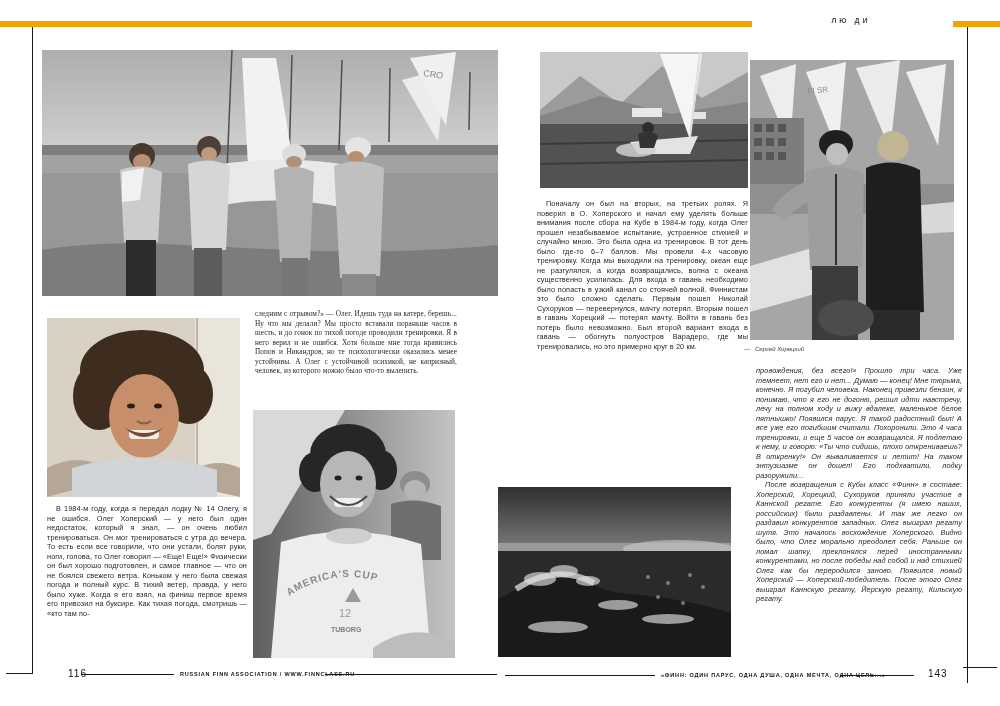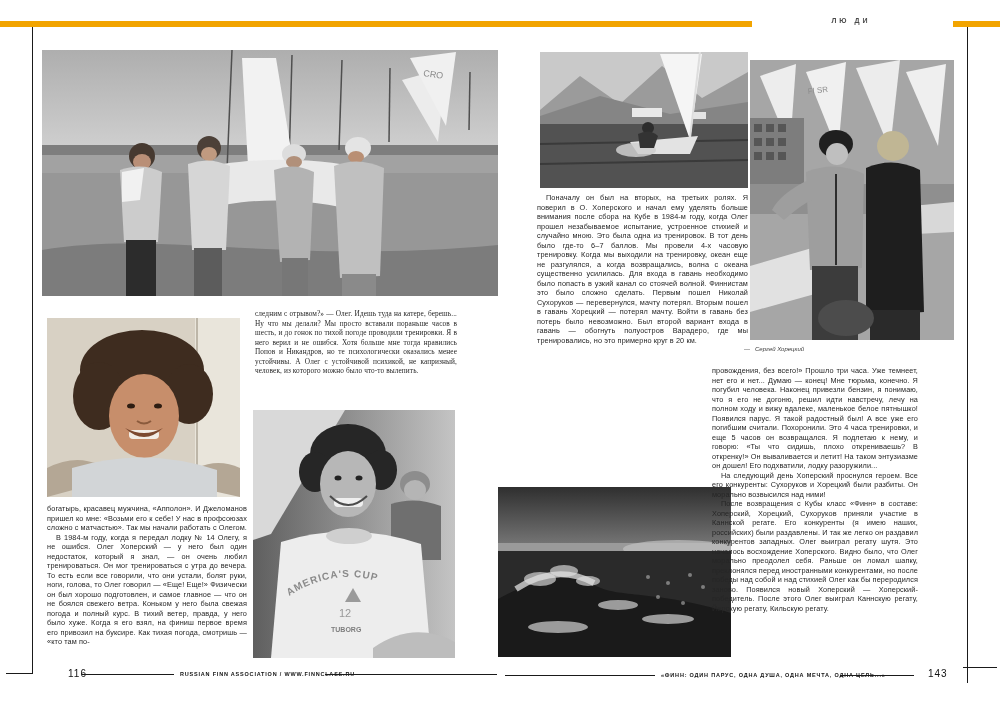--- a/index.html
+++ b/index.html
@@ -145,21 +145,20 @@
         <textPath href="#cupArc">AMERICA'S CUP</textPath>
       </text>
       <polygon points="92,192 100,178 108,192" fill="#9a9a9a"></polygon>
       <text x="86" y="207" font-size="11" fill="#999999">12</text>
       <text x="78" y="222" font-size="7" font-weight="bold" fill="#7d7d7d">TUBORG</text>
       <path d="M120,238 Q160,210 202,232 L202,248 L120,248 Z" fill="#bdbdbd"></path>
     </svg>
   </div>
 
   <div class="col" style="left:47px;top:504px;width:200px;">
-    <p>богатырь, красавец мужчина, «Апполон». И Джеломанов пришел ко мне: «Возьми его к себе! У нас в профсоюзах сложно с матчастью». Так мы начали работать с Олегом.</p>
     <p class="indent">В 1984-м году, когда я передал лодку № 14 Олегу, я не ошибся. Олег Хоперский — у него был один недостаток, который я знал, — он очень любил тренироваться. Он мог тренироваться с утра до вечера. То есть если все говорили, что они устали, болят руки, ноги, голова, то Олег говорил — «Еще! Еще!» Физически он был хорошо подготовлен, и самое главное — что он не боялся свежего ветра. Коньком у него была свежая погода и полный курс. В тихий ветер, правда, у него было хуже. Когда я его взял, на финиш первое время его привозил на буксире. Как тихая погода, смотришь — «кто там по-</p>
   </div>
   <div class="col" style="left:255px;top:309px;width:202px;font-family:Liberation Serif, serif;">
     <p>следним с отрывом?» — Олег. Идешь туда на катере, берешь... Ну что мы делали? Мы просто вставали пораньше часов в шесть, и до гонок по тихой погоде проводили тренировки. Я в него верил и не ошибся. Хотя больше мне тогда нравились Попов и Никандров, но те психологически оказались менее устойчивы. А Олег с устойчивой психикой, не капризный, человек, из которого можно было что-то вылепить.</p>
   </div>
 
   <div class="pagenum" style="left:48px;top:668px;margin-left:20px;">116</div>
   <div class="frule" style="left:82px;top:674px;width:92px;"></div>
   <div class="ffoot" style="left:180px;top:671px;">RUSSIAN FINN ASSOCIATION  /  WWW.FINNCLASS.RU</div>
   <div class="frule" style="left:325px;top:674px;width:172px;"></div>
@@ -254,26 +253,25 @@
         <circle cx="150" cy="90" r="2"></circle>
           <circle cx="170" cy="96" r="2"></circle>
           <circle cx="192" cy="88" r="2"></circle>
         <circle cx="205" cy="100" r="2"></circle>
           <circle cx="160" cy="110" r="2"></circle>
           <circle cx="185" cy="116" r="2"></circle>
       </g>
     </svg>
   </div>
 
-  <div class="col" style="left:537px;top:193px;width:211px;">
+  <div class="col" style="left:537px;top:199px;width:211px;">
     <p class="indent">Поначалу он был на вторых, на третьих ролях. Я поверил в О. Хоперского и начал ему уделять больше внимания после сбора на Кубе в 1984-м году, когда Олег прошел незабываемое испытание, устроенное стихией и случайно мною. Это была одна из тренировок. В тот день было где-то 6–7 баллов. Мы провели 4-х часовую тренировку. Когда мы выходили на тренировку, океан еще не разгулялся, а когда возвращались, волна с океана существенно усилилась. Для входа в гавань необходимо было попасть в узкий канал со стоячей волной. Финнистам это было сложно сделать. Первым пошел Николай Сухоруков — перевернулся, мачту потерял. Вторым пошел в гавань Хорецкий — потерял мачту. Войти в гавань без потерь было невозможно. Был второй вариант входа в гавань — обогнуть полуостров Варадеро, где мы тренировались, но это примерно круг в 20 км.</p>
   </div>
-  <div class="col" style="left:712px;top:366px;width:206px;">
+  <div class="col" style="left:756px;top:366px;width:206px;font-style:italic;">
     <p>провождения, без всего!» Прошло три часа. Уже темнеет, нет его и нет... Думаю — конец! Мне тюрьма, конечно. Я погубил человека. Наконец привезли бензин, я понимаю, что я его не догоню, решил идти навстречу, лечу на полном ходу и вижу вдалеке, маленькое белое пятнышко! Появился парус. Я такой радостный был! А все уже его погибшим считали. Похоронили. Это 4 часа тренировки, и еще 5 часов он возвращался. Я подлетаю к нему, и говорю: «Ты что сидишь, плохо открениваешь? В откренку!» Он вываливается и летит! На таком энтузиазме он дошел! Его подхватили, лодку разоружили...</p>
-    <p class="indent">На следующий день Хоперский проснулся героем. Все его конкуренты: Сухоруков и Хорецкий были разбиты. Он морально возвысился над ними!</p>
     <p class="indent">После возвращения с Кубы класс «Финн» в составе: Хоперский, Хорецкий, Сухоруков приняли участие в Каннской регате. Его конкуренты (я имею наших, российских) были раздавлены. И так же легко он раздавил конкурентов западных. Олег выиграл регату шутя. Это началось восхождение Хоперского. Видно было, что Олег морально преодолел себя. Раньше он ломал шапку, преклонялся перед иностранными конкурентами, но после победы над собой и над стихией Олег как бы переродился заново. Появился новый Хоперский — Хоперский-победитель. После этого Олег выиграл Каннскую регату, Йерскую регату, Кильскую регату.</p>
   </div>
 
   <div class="frule" style="left:505px;top:675px;width:150px;"></div>
   <div class="ffoot" style="left:661px;top:672px;">«ФИНН: ОДИН ПАРУС, ОДНА ДУША, ОДНА МЕЧТА, ОДНА ЦЕЛЬ...»</div>
   <div class="frule" style="left:840px;top:675px;width:74px;"></div>
   <div class="pagenum" style="left:928px;top:668px;">143</div>
 
 </div>
 

